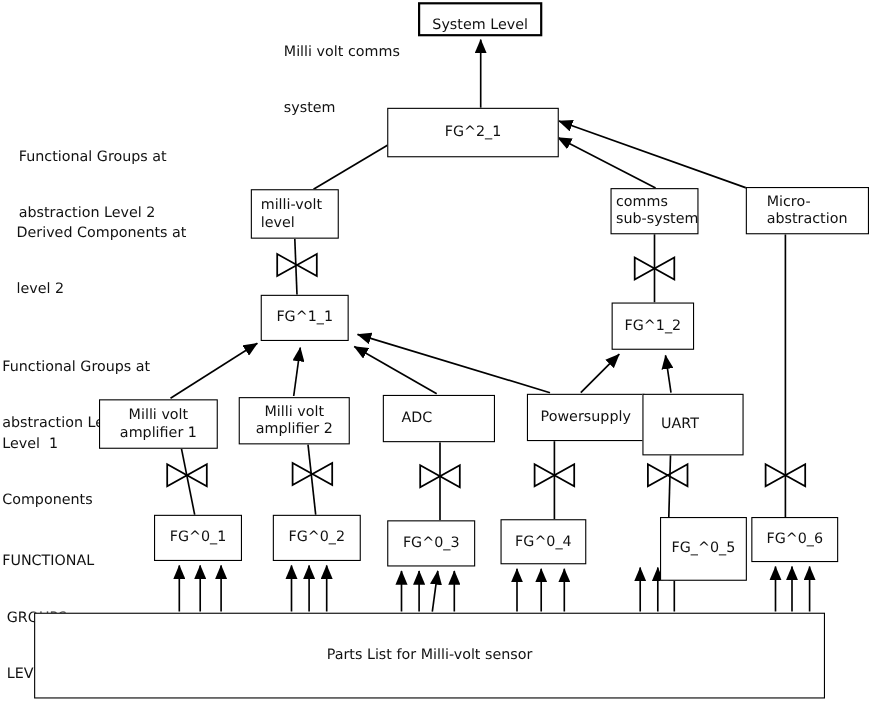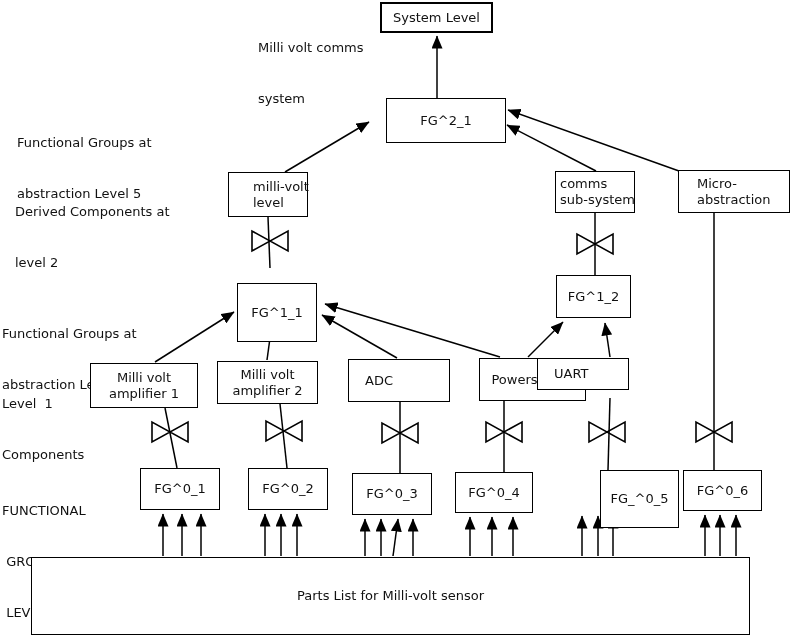--- a/index.html
+++ b/index.html
@@ -3,21 +3,21 @@
 <meta charset="utf-8">
 <style>
   html,body{margin:0;padding:0;background:#fff;}
   .canvas{position:relative;width:793px;height:638px;background:#ffffff;overflow:hidden;
           font-family:"DejaVu Sans","Liberation Sans",sans-serif;color:#111;}
   svg.wires{position:absolute;left:0;top:0;}
   .box{position:absolute;box-sizing:border-box;border:1.5px solid #000;background:#fff;
        display:flex;flex-direction:column;justify-content:center;align-items:flex-start;
        font-size:13px;line-height:16px;white-space:pre;}
   .box.center{align-items:center;text-align:center;}
-  .box.thick{border-width:2.5px;}
+  .box.thick{border-width:2.5px;justify-content:flex-end;}
   .note{position:absolute;font-size:13px;line-height:17px;white-space:pre;}
 </style>
 </head>
 <body>
 
 <div class="canvas">
 
   <svg class="wires" width="793" height="638" viewBox="0 0 793 638">
     <defs>
       <marker id="ah" markerUnits="userSpaceOnUse" markerWidth="14" markerHeight="11" refX="12.5" refY="5.5" orient="auto">
@@ -78,21 +78,21 @@
       <path d="M696,422 L696,442 L732,422 L732,442 Z"></path>
     </g>
   </svg>
 
   <div class="note" style="left:258px;top:5px">
     <div>Milli volt comms</div>
     <div>system</div>
   </div>
   <div class="note" style="left:17px;top:100px">
     <div>Functional Groups at</div>
-    <div>abstraction Level 5</div>
+    <div>abstraction Level 2</div>
   </div>
   <div class="note" style="left:15px;top:169px">
     <div>Derived Components at</div>
     <div>level 2</div>
   </div>
   <div class="note" style="left:2px;top:291px">
     <div>Functional Groups at</div>
     <div>abstraction Level 1</div>
   </div>
   <div class="note" style="left:2px;top:361px">
@@ -102,40 +102,40 @@
   <div class="note" style="left:2px;top:468px">
     <div>FUNCTIONAL</div>
     <div> GROUPS</div>
     <div> LEVEL 0</div>
   </div>
 
   <div class="box thick center" style="left:380px;top:2px;width:113px;height:31px">
     <span>System Level</span>
   </div>
 
-  <div class="box center" style="left:386px;top:98px;width:120px;height:45px">
+  <div class="box center" style="left:352px;top:98px;width:156px;height:45px">
     <span>FG^2_1</span>
   </div>
 
-  <div class="box" style="left:228px;top:172px;width:80px;height:45px;padding-left:24px">
+  <div class="box" style="left:228px;top:172px;width:80px;height:45px;padding-left:8px">
     <span>milli-volt</span>
     <span>level</span>
   </div>
 
   <div class="box" style="left:555px;top:171px;width:80px;height:42px;padding-left:4px">
     <span>comms</span>
     <span>sub-system</span>
   </div>
 
   <div class="box" style="left:678px;top:170px;width:112px;height:43px;padding-left:18px">
     <span>Micro-</span>
     <span>abstraction</span>
   </div>
 
-  <div class="box center" style="left:237px;top:283px;width:80px;height:59px">
+  <div class="box center" style="left:237px;top:268px;width:80px;height:42px">
     <span>FG^1_1</span>
   </div>
 
   <div class="box center" style="left:556px;top:275px;width:75px;height:43px">
     <span>FG^1_2</span>
   </div>
 
   <div class="box center" style="left:90px;top:363px;width:108px;height:45px">
     <span>Milli volt</span>
     <span>amplifier 1</span>
@@ -147,21 +147,21 @@
   </div>
 
   <div class="box" style="left:348px;top:359px;width:102px;height:43px;padding-left:16px">
     <span>ADC</span>
   </div>
 
   <div class="box center" style="left:479px;top:358px;width:107px;height:43px">
     <span>Powersupply</span>
   </div>
 
-  <div class="box" style="left:537px;top:358px;width:92px;height:32px;padding-left:16px">
+  <div class="box" style="left:584px;top:358px;width:92px;height:56px;padding-left:16px">
     <span>UART</span>
   </div>
 
   <div class="box center" style="left:140px;top:468px;width:80px;height:42px">
     <span>FG^0_1</span>
   </div>
   <div class="box center" style="left:248px;top:468px;width:80px;height:42px">
     <span>FG^0_2</span>
   </div>
   <div class="box center" style="left:352px;top:473px;width:80px;height:42px">

